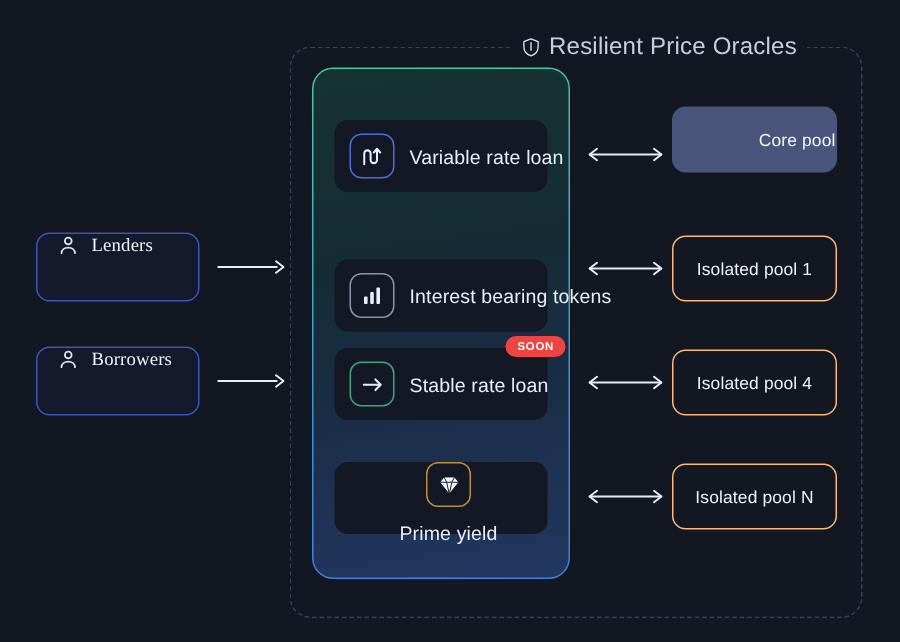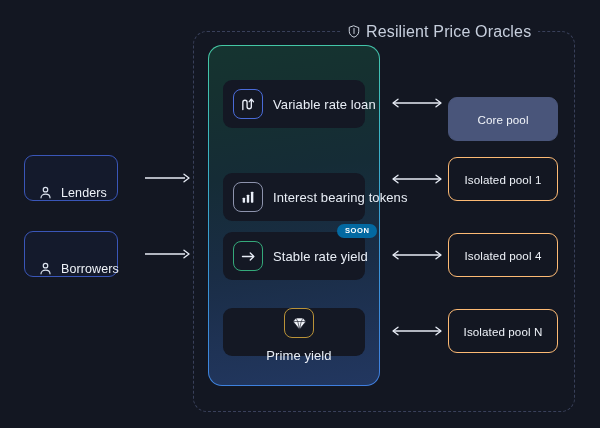--- a/index.html
+++ b/index.html
@@ -9,28 +9,29 @@
     font-family:"Liberation Sans", sans-serif;
     color:#e7ecf5;
     overflow:hidden;
     position:relative;
   }
   .stage{position:absolute;inset:0;}
 
   
   .actor{
     position:absolute;
-    width:94px;height:46px;
+    width:109px;height:46px;
     border:1.4px solid #3a56b8;
     border-radius:9px;
     background:#141a2c;
-    display:flex;align-items:flex-end;
+    display:flex;align-items:flex-start;
     gap:8px;
     padding-left:13px;
     box-sizing:border-box;
+    font-family:Liberation Serif, serif;
   }
   .actor .label{font-size:12.5px;color:#eef2f8;letter-spacing:.1px;}
   #actor-lenders{left:24px;top:155px;}
   #actor-borrowers{left:24px;top:231px;}
 
   .person-ico{width:15px;height:15px;flex:none;display:block;}
 
   
   .arrow-single{position:absolute;width:46px;height:12px;}
   #arrow-lenders{left:144px;top:172px;}
@@ -86,21 +87,21 @@
     width:30px;height:30px;flex:none;
     border-radius:8px;
     border:1.2px solid #555;
     display:flex;align-items:center;justify-content:center;
     box-sizing:border-box;
   }
   .ficon svg{display:block;}
   .badge-soon{
     position:absolute;
     left:114px;top:-8px;
-    background:#0369a1;
+    background:#ef4444;
     color:#fff;
     font-size:7.6px;
     font-weight:bold;
     letter-spacing:.5px;
     padding:3px 8px 3px 8px;
     border-radius:9px;
     line-height:1;
   }
 
   
@@ -116,21 +117,21 @@
     left:448px;
     width:110px;height:44px;
     border-radius:9px;
     display:flex;align-items:center;justify-content:center;
     box-sizing:border-box;
     font-size:11.6px;
     letter-spacing:.1px;
   }
   .pool.filled{background:#49557a;color:#f2f5fa;border:1px solid #49557a;}
   .pool.outline{background:transparent;color:#eef2f8;border:1px solid #fdba74;}
-  #pool-0{top:97px;}
+  #pool-0{top:71px;justify-content:flex-end;}
   #pool-1{top:157px;}
   #pool-2{top:233px;}
   #pool-3{top:309px;}
 </style>
 </head>
 <body>
 
 <div class="stage">
 
   <div class="actor" id="actor-lenders">
@@ -194,21 +195,21 @@
       <span class="label">Interest bearing tokens</span>
     </div>
 
     <div class="fcard" id="fcard-2">
       <span class="ficon" style="border-color:#34a97a;">
         <svg width="17" height="17" viewBox="0 0 24 24" fill="none" stroke="#e9eef8" stroke-width="1.9" stroke-linecap="round" stroke-linejoin="round">
           <line x1="3.5" y1="12" x2="19" y2="12"></line>
           <path d="M14.5 7 L19.5 12 L14.5 17"></path>
         </svg>
       </span>
-      <span class="label">Stable rate yield</span>
+      <span class="label">Stable rate loan</span>
       <span class="badge-soon">SOON</span>
     </div>
 
     <div class="fcard" id="fcard-3">
       <span class="ficon" style="border-color:#b99238;">
         <svg width="17" height="17" viewBox="0 0 24 24" fill="#f2f5fb" stroke="#141824" stroke-width="0.9" stroke-linejoin="round">
           <path d="M3 9.2 L7 4.2 H17 L21 9.2 L12 20.4 Z"></path>
           <path d="M3 9.2 H21" stroke="#141824" stroke-width="0.9" fill="none"></path>
           <path d="M7 4.2 L9.6 9.2 L12 20.4" stroke="#141824" stroke-width="0.9" fill="none"></path>
           <path d="M17 4.2 L14.4 9.2 L12 20.4" stroke="#141824" stroke-width="0.9" fill="none"></path>

